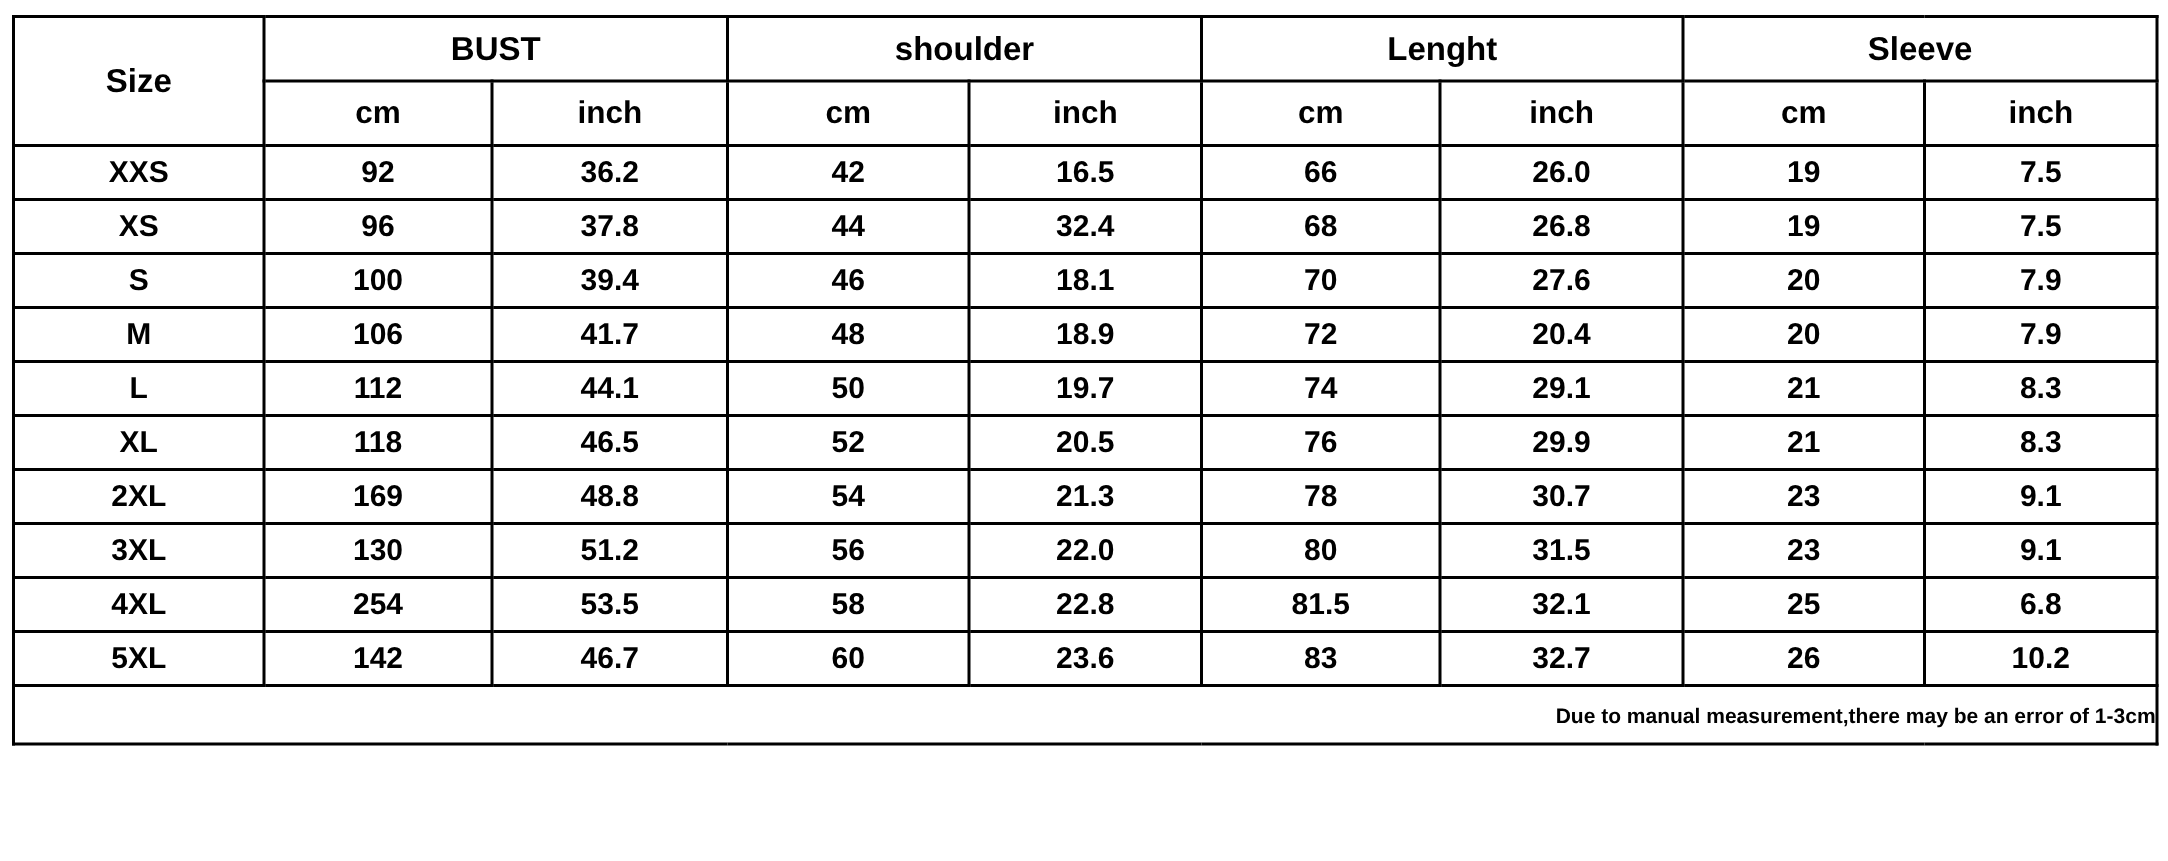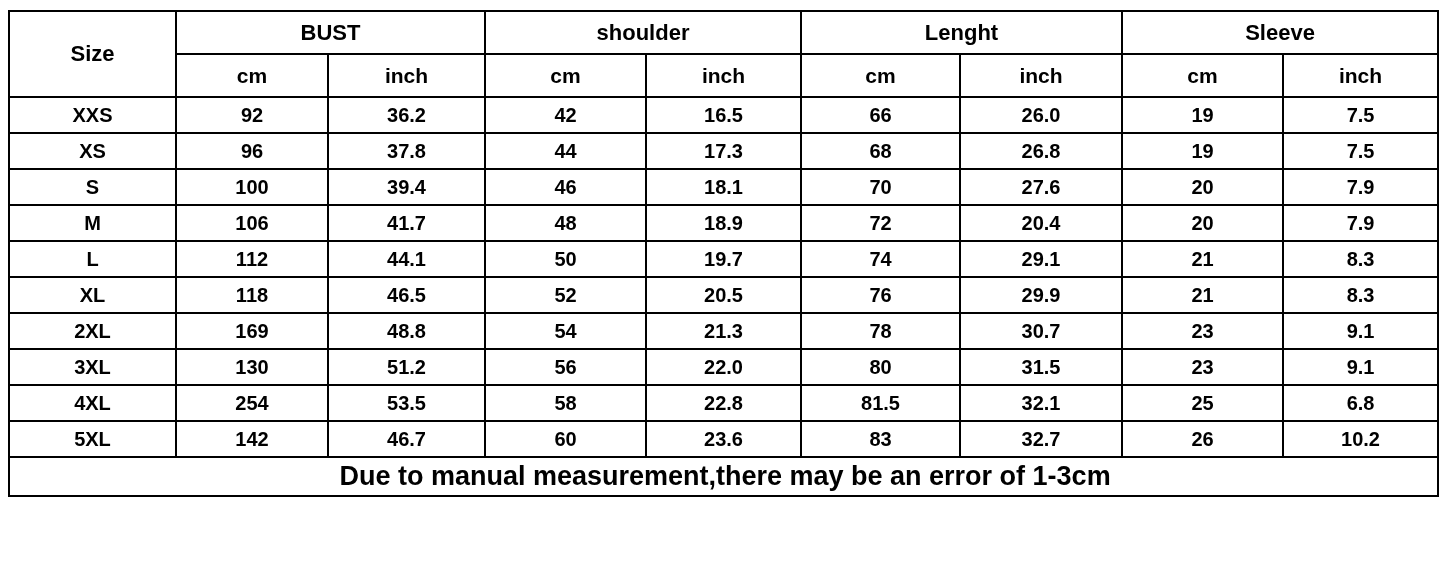--- a/index.html
+++ b/index.html
@@ -37,22 +37,22 @@
     white-space: nowrap;
   }
   tr.group-row    { height: 43px; }
   tr.group-row th { font-size: 22px; }
   tr.unit-row     { height: 43px; }
   tr.unit-row th  { font-size: 21px; }
   tbody tr.data-row    { height: 36px; }
   tbody tr.data-row td { font-size: 20px; }
   tr.note-row { height: 39px; }
   tr.note-row td {
-    text-align: center;
-    font-size: 27px;
+    text-align: right;
+    font-size: 14px;
     padding-left: 3px;
   }
 </style>
 </head>
 <body>
 
 <div class="stage">
   <table class="size-chart">
     <colgroup>
       <col style="width:167px">
@@ -94,21 +94,21 @@
         <td>66</td>
         <td>26.0</td>
         <td>19</td>
         <td>7.5</td>
       </tr>
       <tr class="data-row">
         <td>XS</td>
         <td>96</td>
         <td>37.8</td>
         <td>44</td>
-        <td>17.3</td>
+        <td>32.4</td>
         <td>68</td>
         <td>26.8</td>
         <td>19</td>
         <td>7.5</td>
       </tr>
       <tr class="data-row">
         <td>S</td>
         <td>100</td>
         <td>39.4</td>
         <td>46</td>

